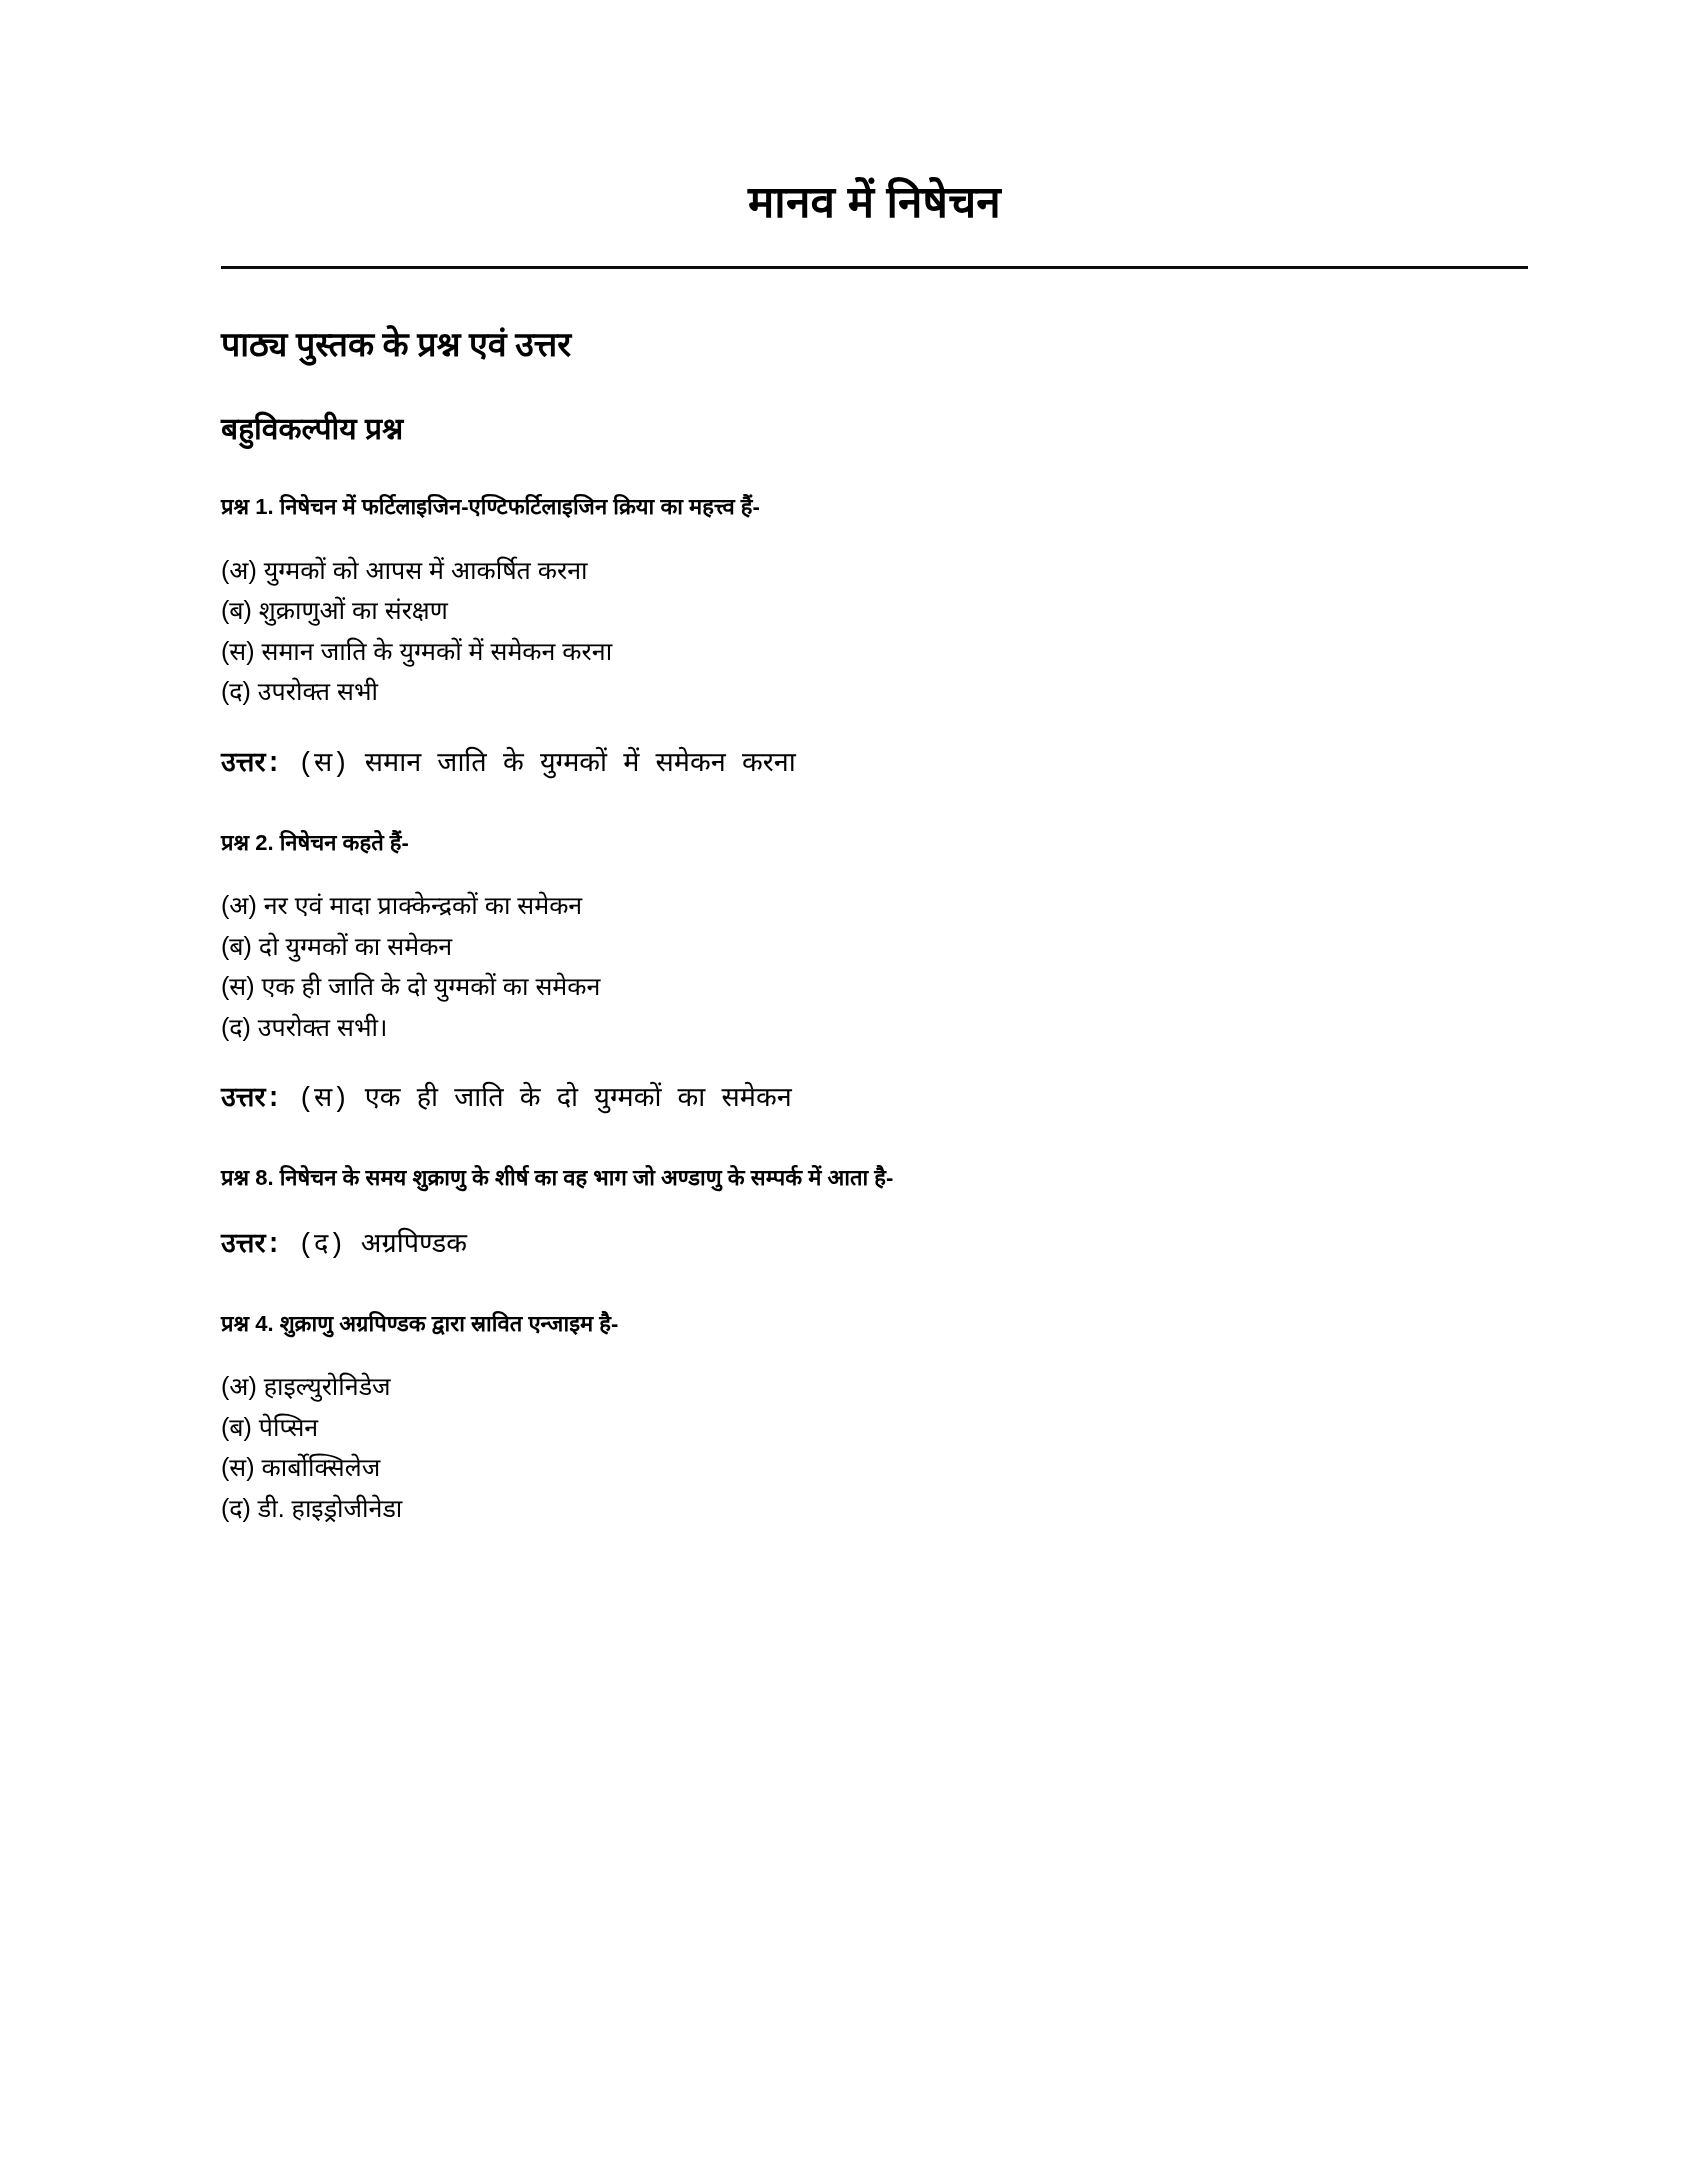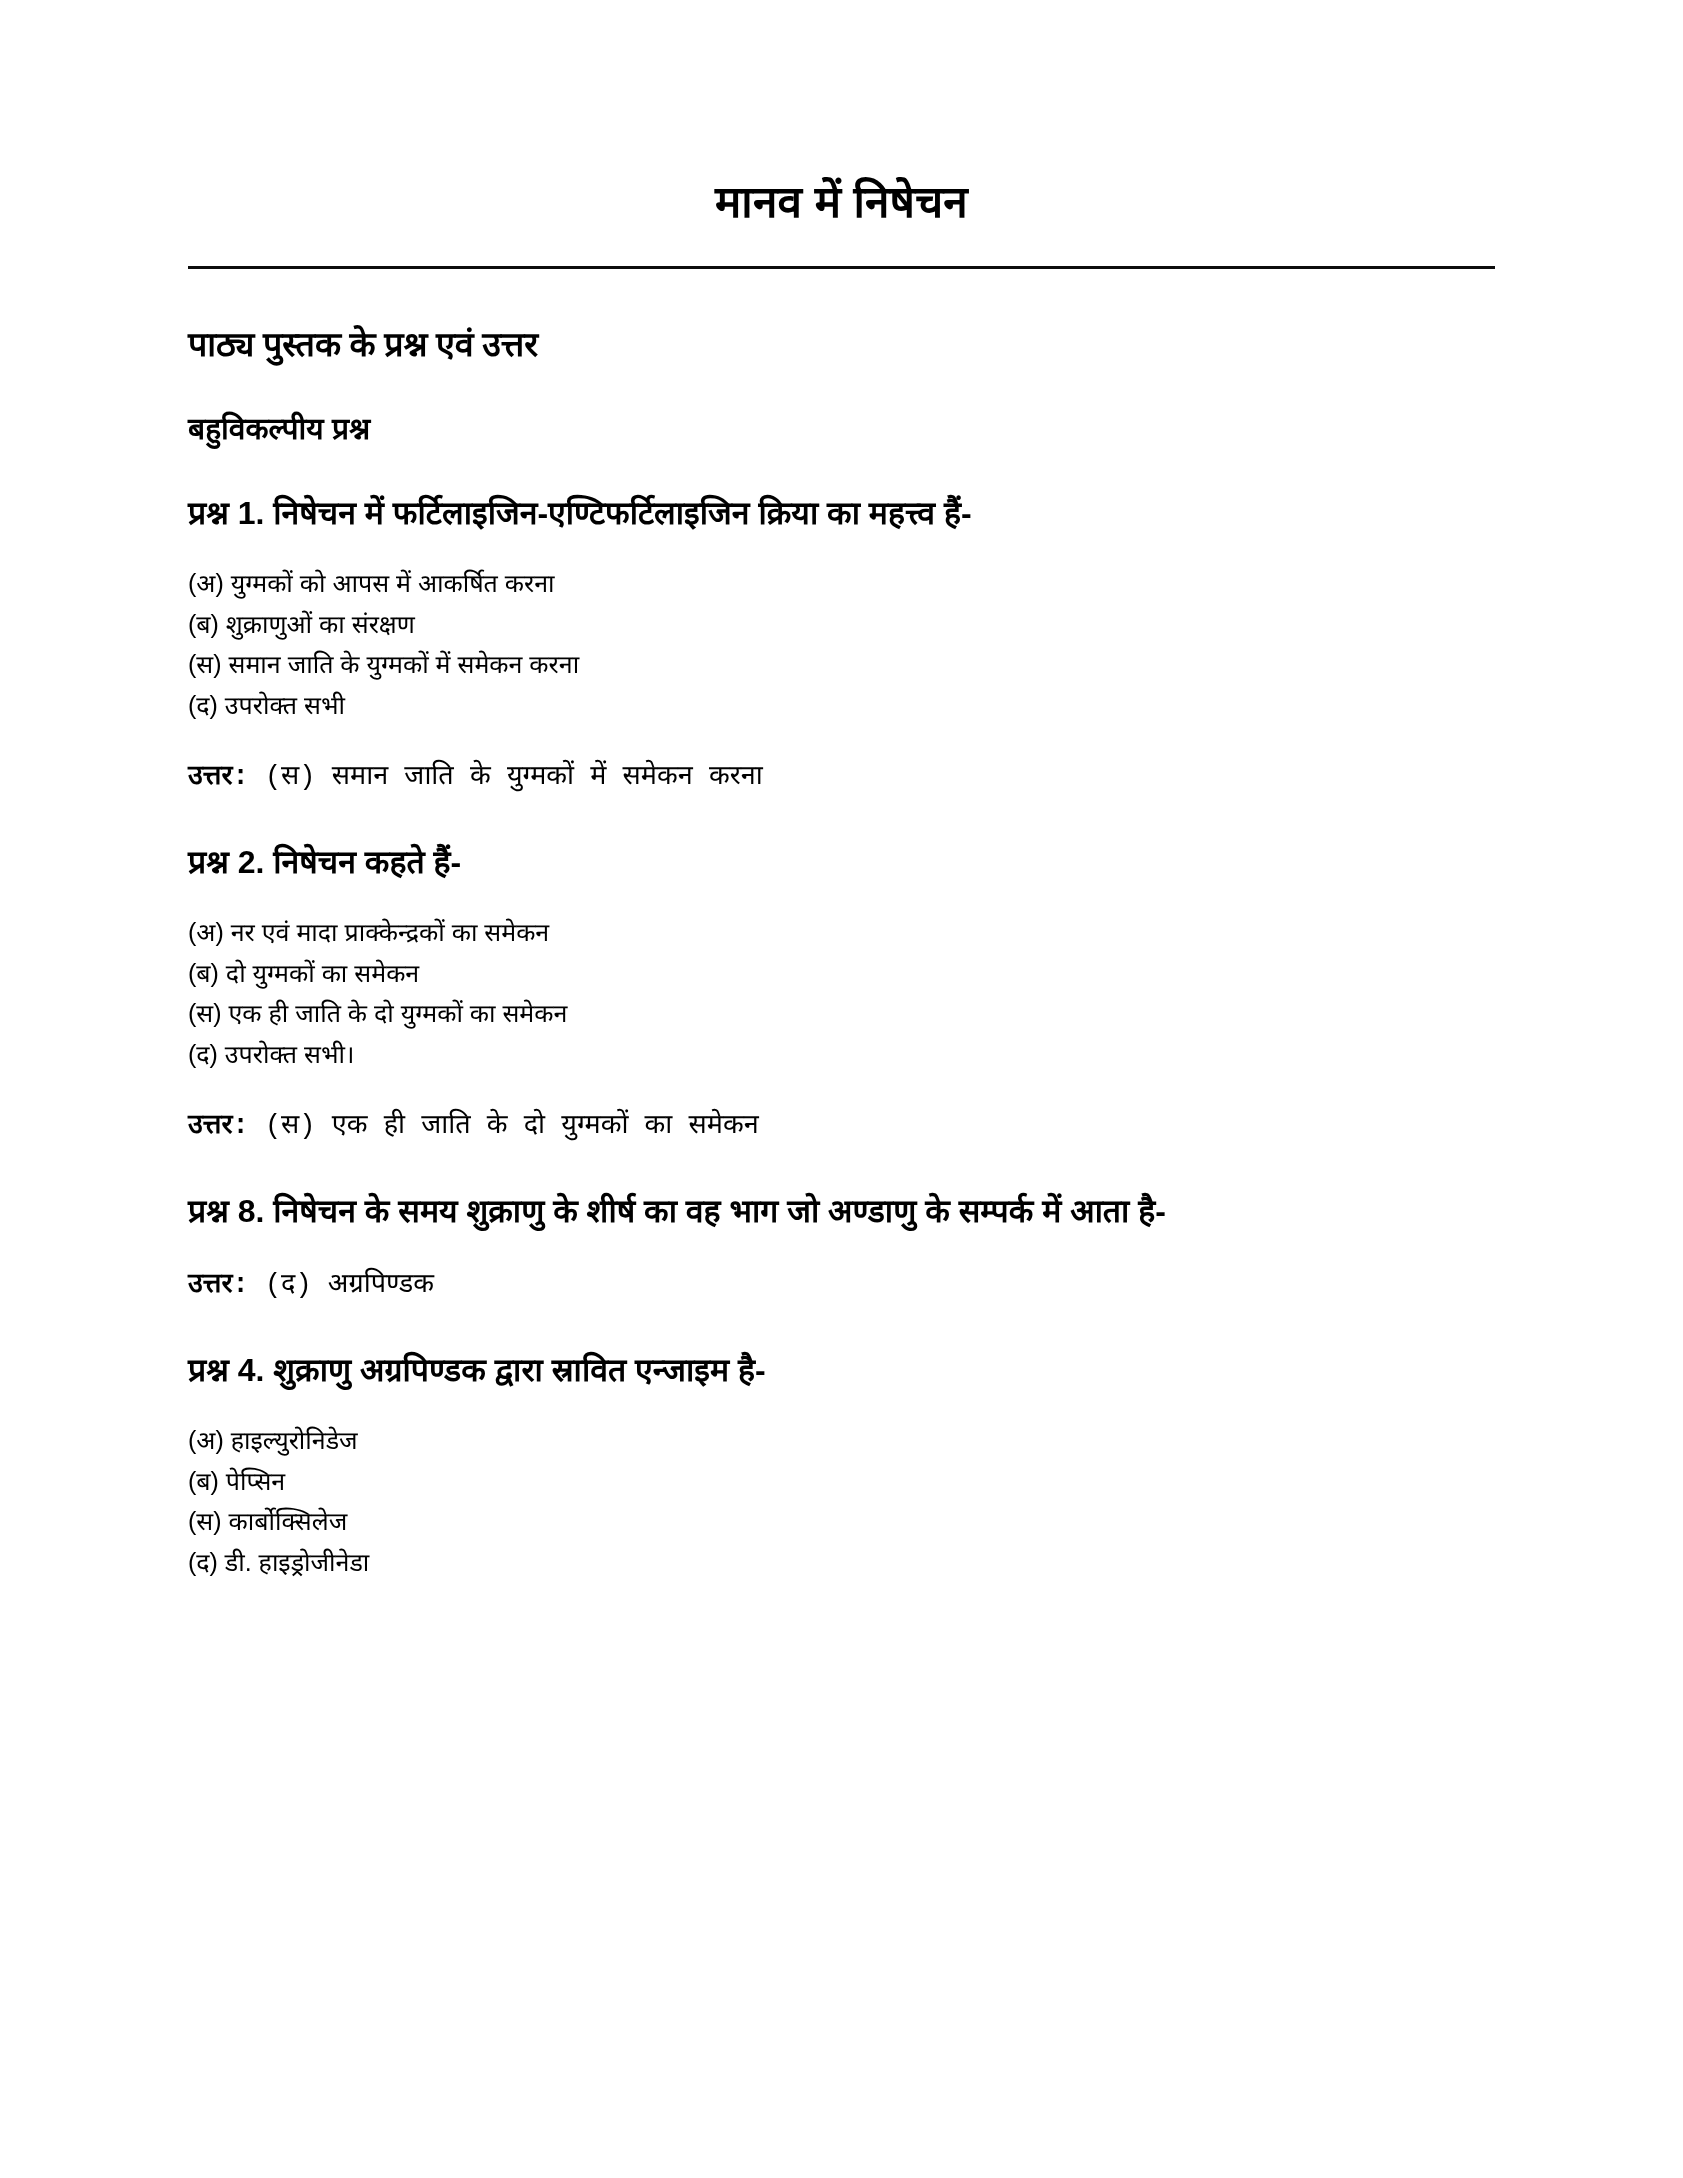--- a/index.html
+++ b/index.html
@@ -15,20 +15,21 @@
     color: #000000;
     -webkit-font-smoothing: antialiased;
   }
   .page {
     position: relative;
     box-sizing: border-box;
     width: 1453px;
     height: 2178px;
     padding: 0;
     background: #ffffff;
+    margin-left: 33px;
   }
   .content {
     position: absolute;
     left: 188px;
     top: 0;
     width: 1307px;
   }
   .doc-title {
     margin: 0;
     padding-top: 176px;
@@ -58,21 +59,21 @@
     padding-top: 42px;
     font-size: 30px;
     font-weight: 700;
     line-height: 1.3;
   }
   .qa-block {
     padding-top: 44px;
   }
   .question-text {
     margin: 0;
-    font-size: 32px;
+    font-size: 22px;
     font-weight: 700;
     line-height: 1.35;
   }
   .options {
     margin: 0;
     padding: 28px 0 0 0;
     list-style: none;
   }
   .option-item {
     font-size: 25px;

